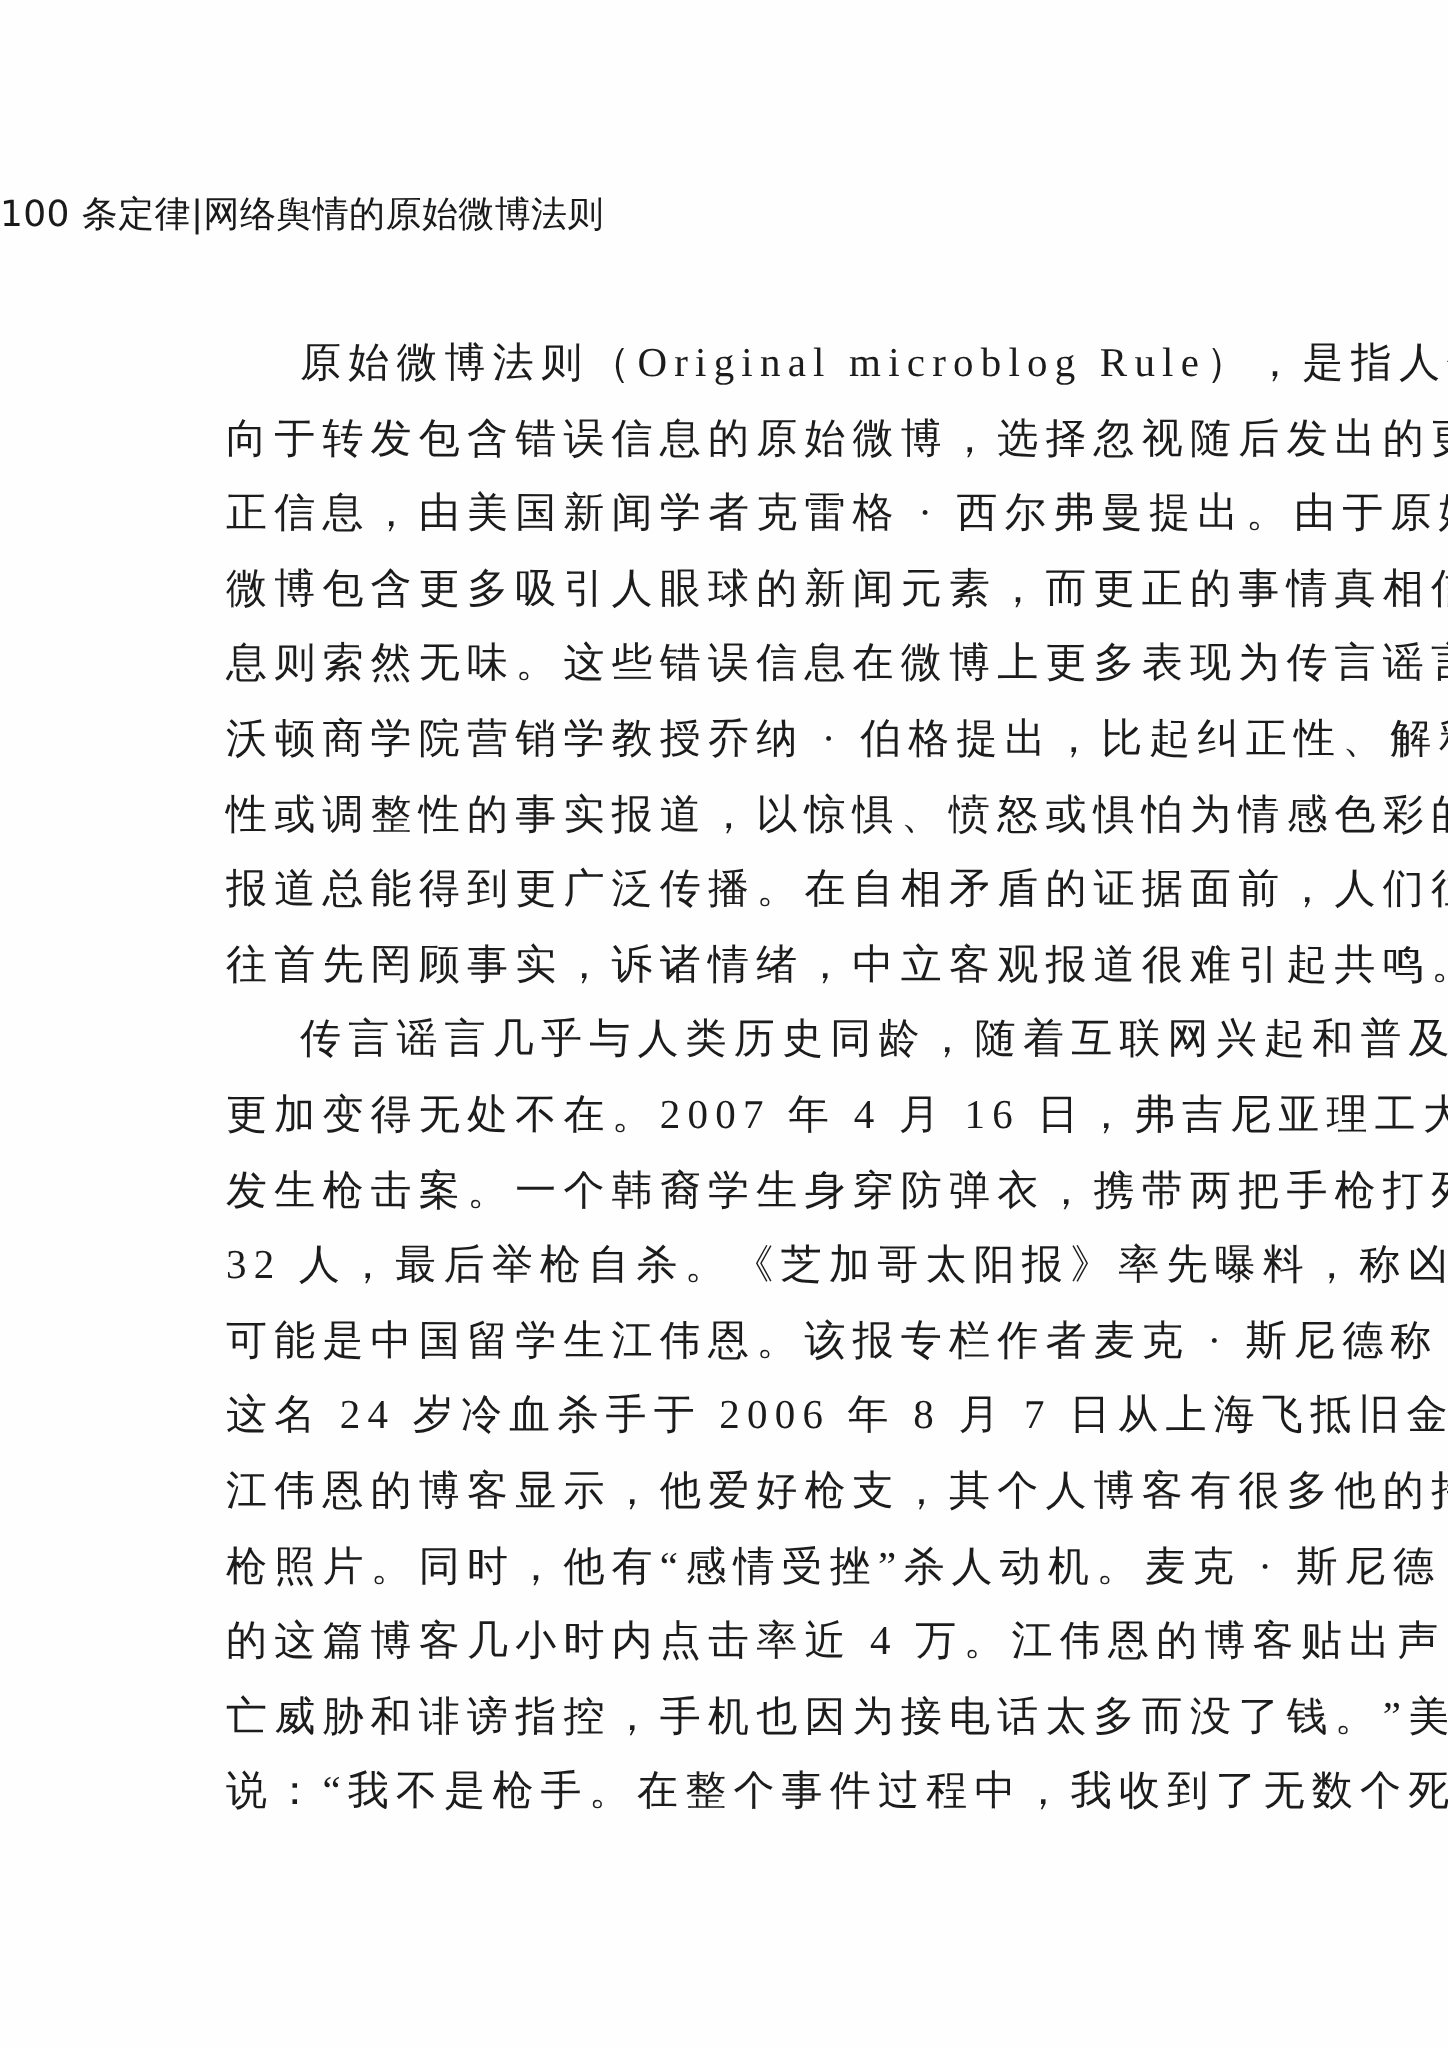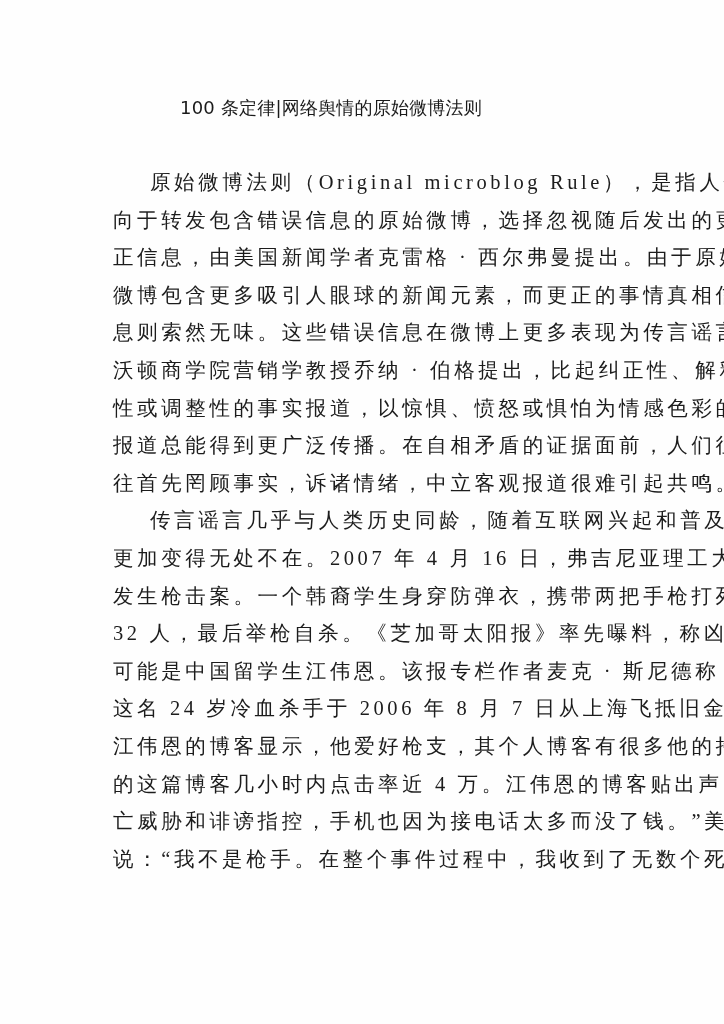--- a/index.html
+++ b/index.html
@@ -18,21 +18,21 @@
     left: 0; top: 0;
     width: 724px;
     height: 1024px;
     background: #fefefe;
   }
   .title {
     position: absolute;
     top: 95px;
     left: 0;
     width: 662px;
-    text-align: center;
+    text-align: left;
     font-family: "DejaVu Sans", "Liberation Sans", sans-serif;
     font-size: 18px;
     line-height: 26px;
     color: #1a1a1a;
     letter-spacing: 0.2px;
   }
   .body-text {
     position: absolute;
     top: 164px;
     left: 113px;
@@ -73,18 +73,19 @@
       <span class="line">往首先罔顾事实，诉诸情绪，中立客观报道很难引起共鸣。</span>
     </div>
     <div>
       <span class="line first">传言谣言几乎与人类历史同龄，随着互联网兴起和普及，</span>
       <span class="line">更加变得无处不在。2007 年 4 月 16 日，弗吉尼亚理工大学</span>
       <span class="line">发生枪击案。一个韩裔学生身穿防弹衣，携带两把手枪打死</span>
       <span class="line">32 人，最后举枪自杀。《芝加哥太阳报》率先曝料，称凶手</span>
       <span class="line">可能是中国留学生江伟恩。该报专栏作者麦克 · 斯尼德称，</span>
       <span class="line">这名 24 岁冷血杀手于 2006 年 8 月 7 日从上海飞抵旧金山。</span>
       <span class="line">江伟恩的博客显示，他爱好枪支，其个人博客有很多他的持</span>
+      <span class="line">枪照片。同时，他有“感情受挫”杀人动机。麦克 · 斯尼德</span>
       <span class="line">的这篇博客几小时内点击率近 4 万。江伟恩的博客贴出声明</span>
       <span class="line">亡威胁和诽谤指控，手机也因为接电话太多而没了钱。”美</span>
       <span class="line">说：“我不是枪手。在整个事件过程中，我收到了无数个死</span>
     </div>
   </div>
 </div>
 
 </body></html>

